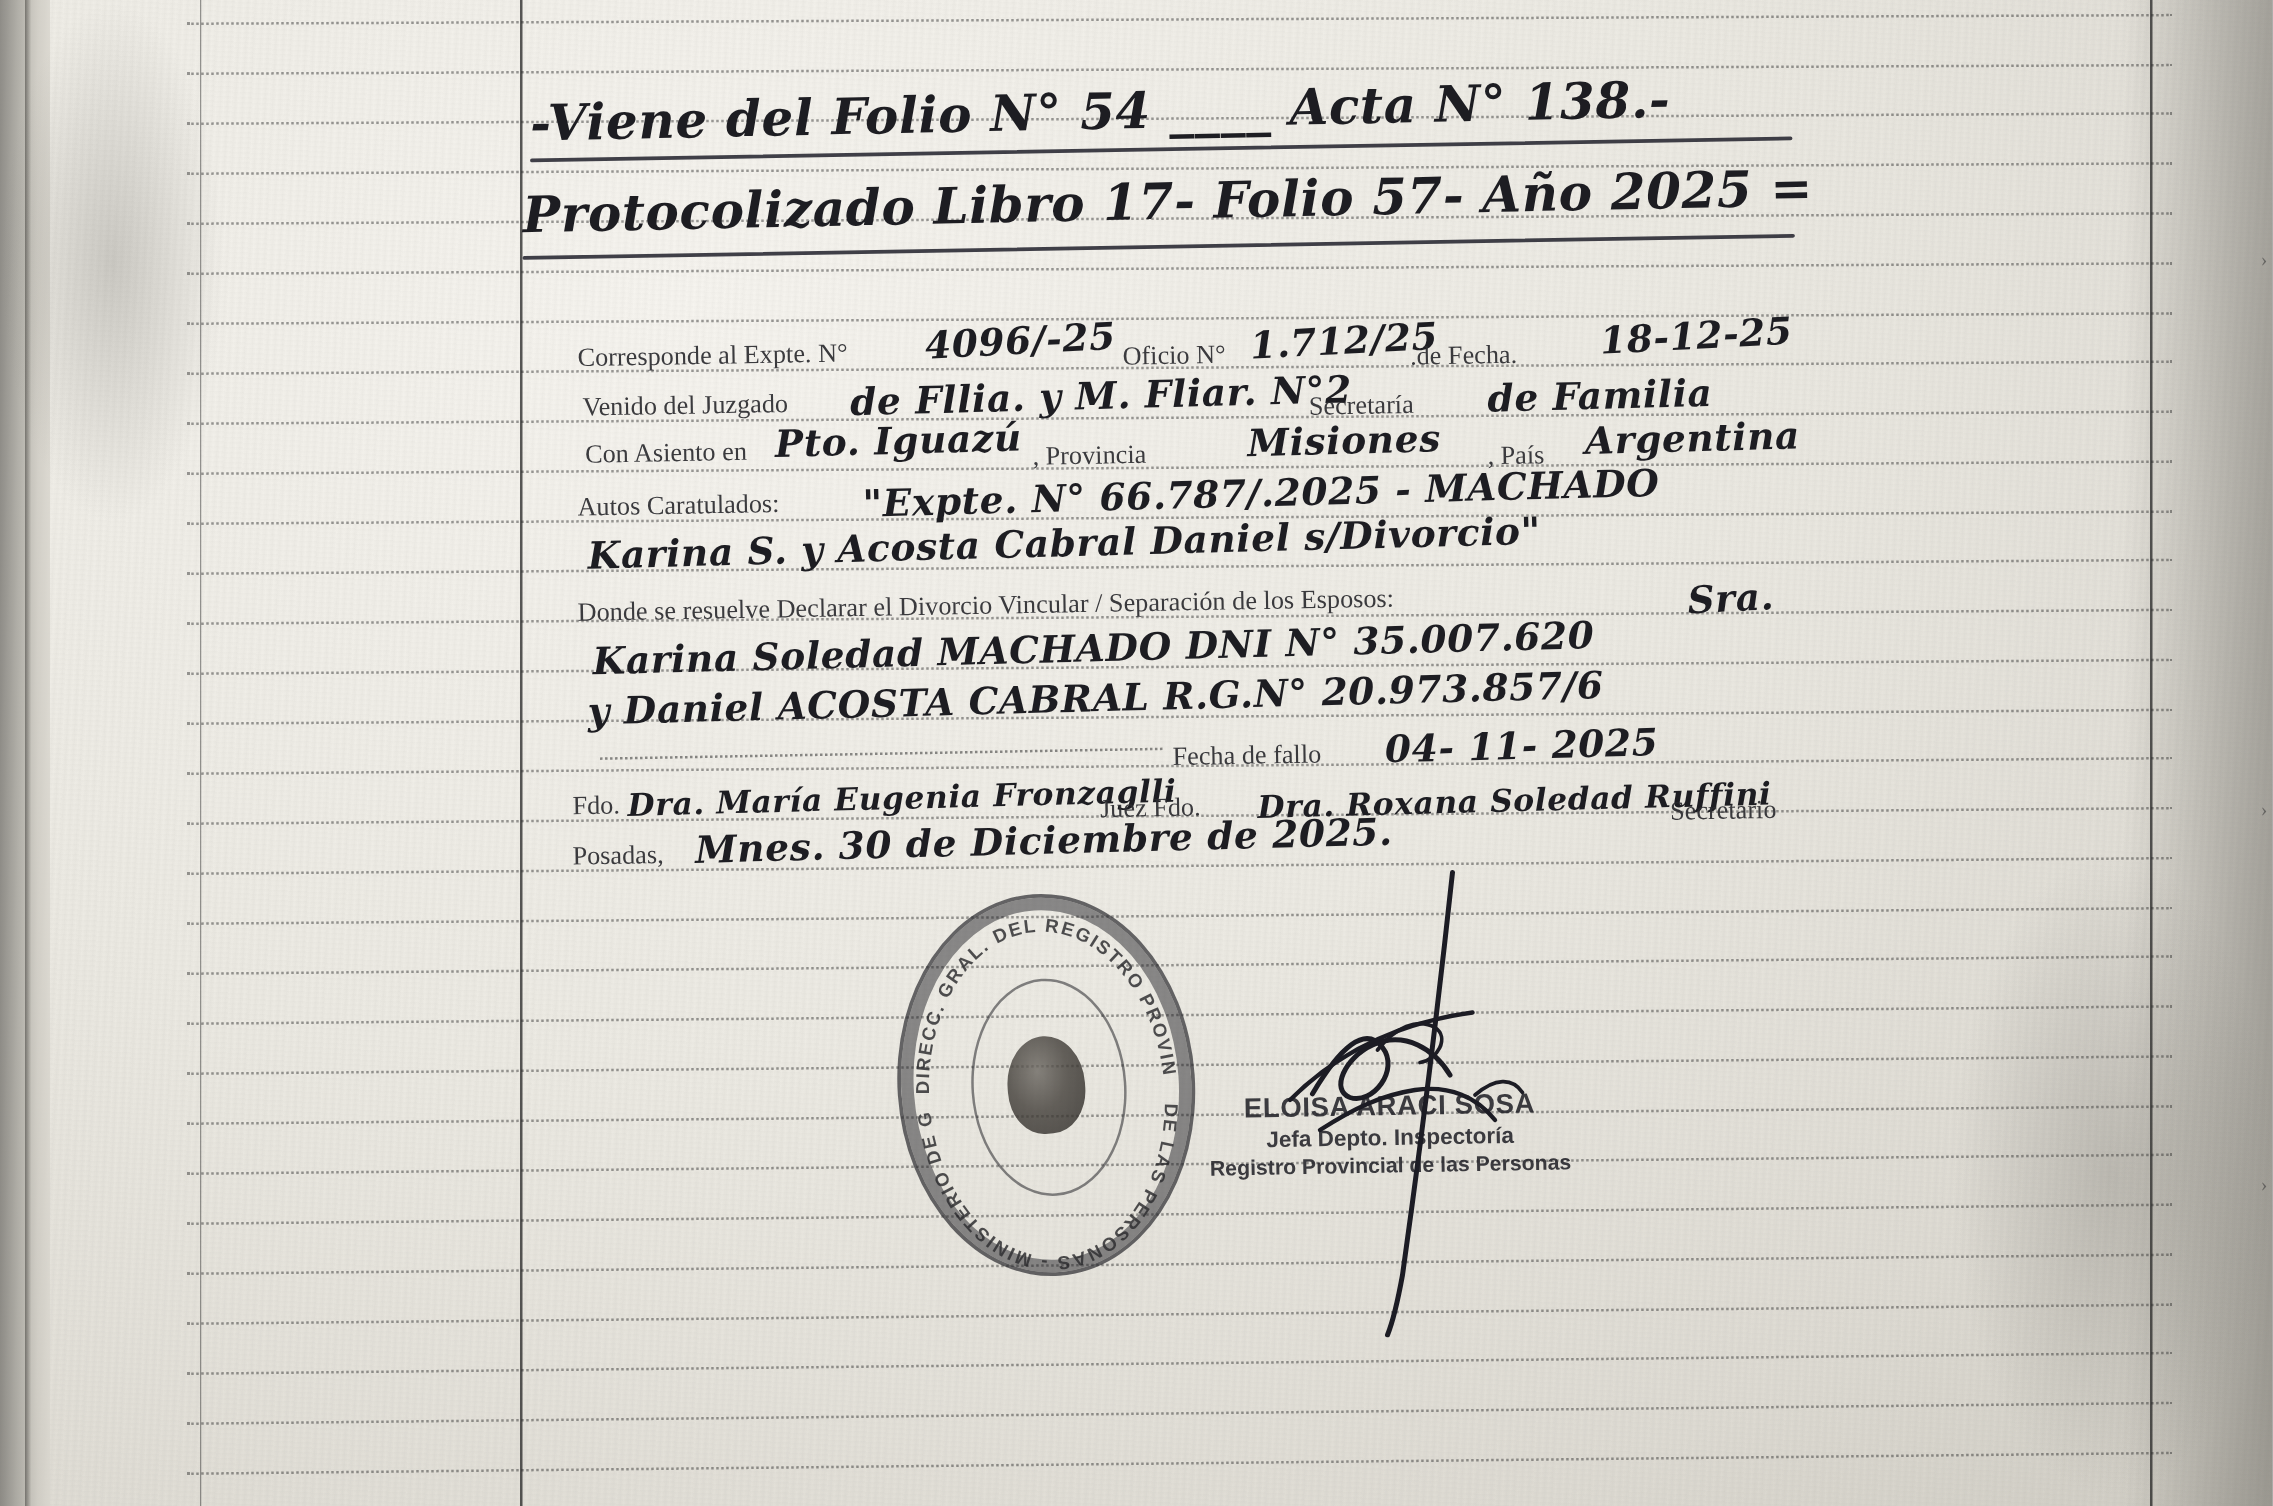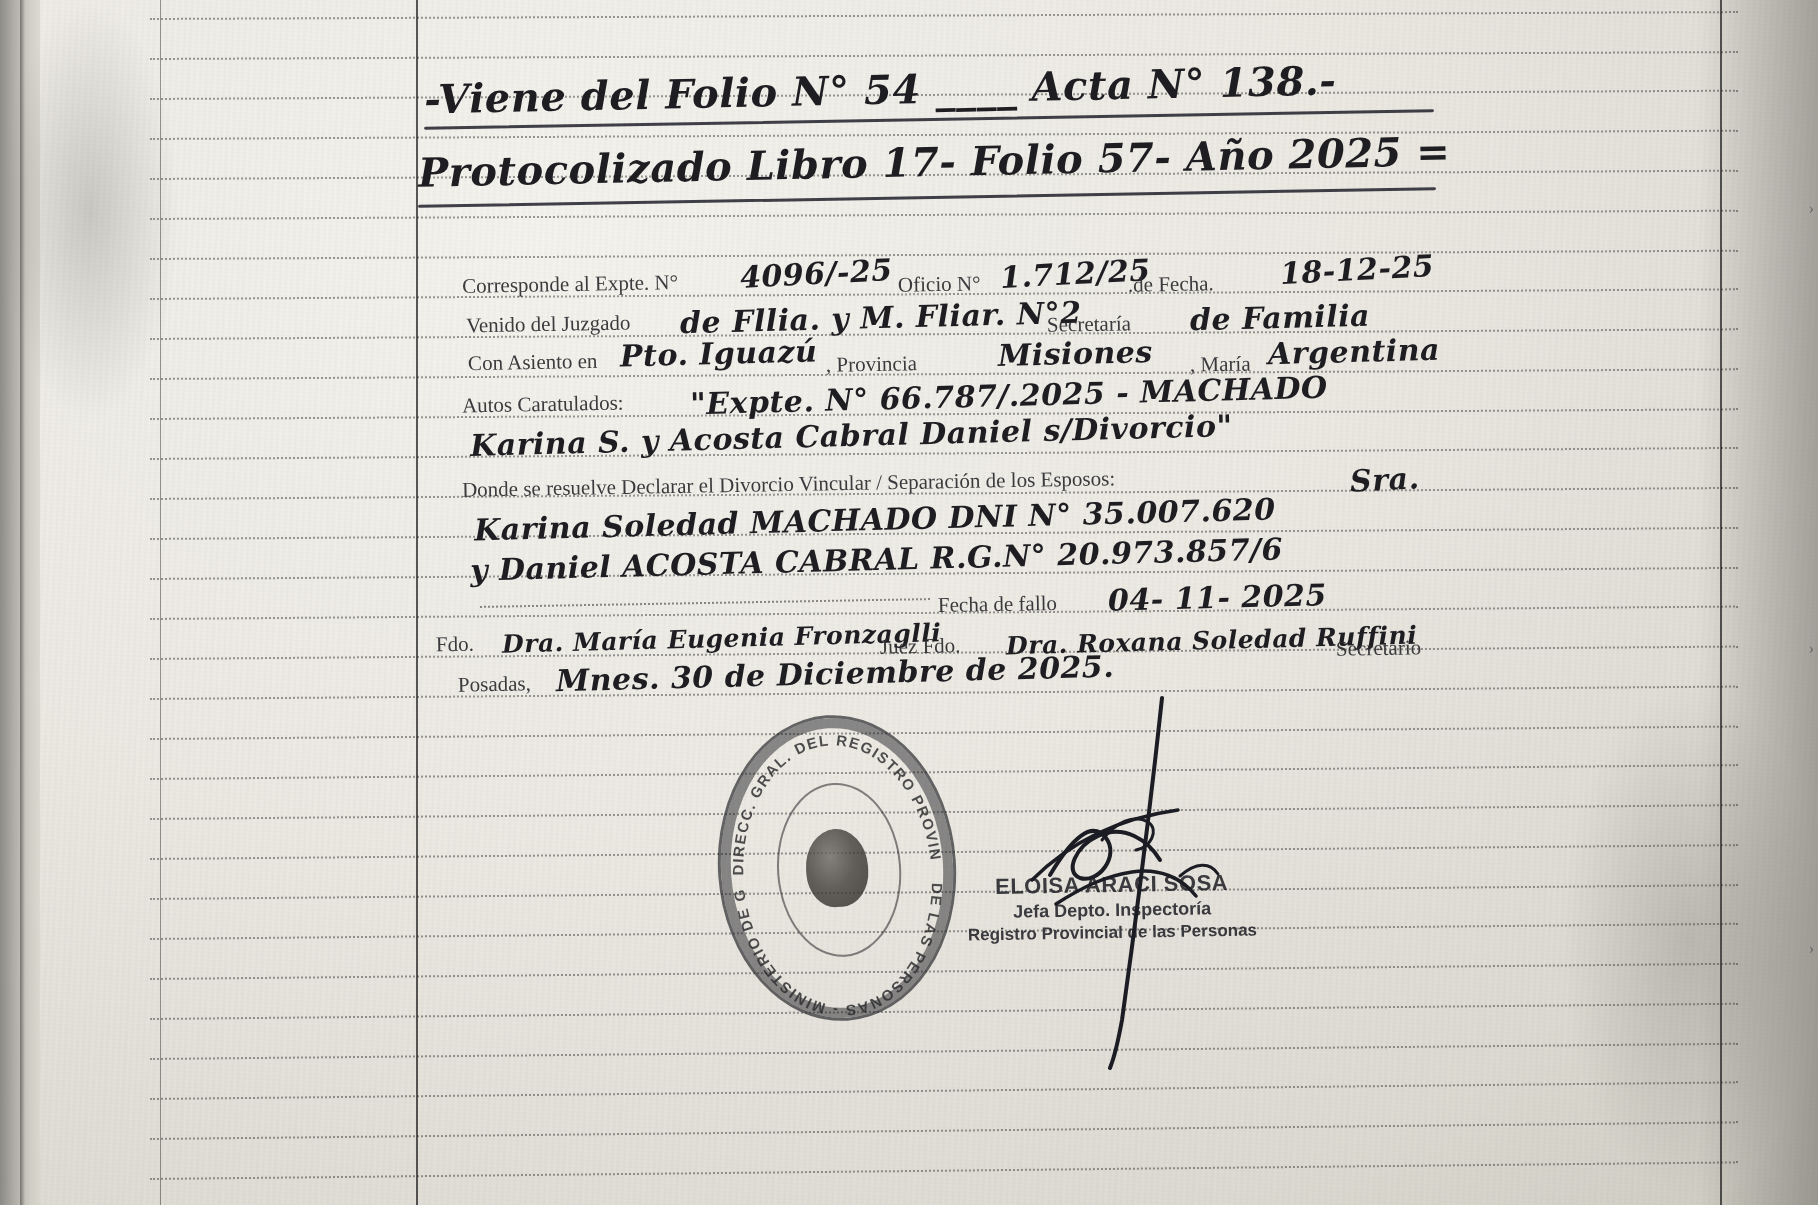--- a/index.html
+++ b/index.html
@@ -255,37 +255,37 @@
 
   <div class="printed" style="left:466px; top:312px; transform: rotate(-1deg);">Venido del Juzgado</div>
   <div class="hand mid" style="left:680px; top:300px; transform: rotate(-1.5deg);">de Fllia. y M. Fliar. N°2</div>
   <div class="printed" style="left:1047px; top:312px; transform: rotate(-1deg);">Secretaría</div>
   <div class="hand mid" style="left:1190px; top:300px; transform: rotate(-1.5deg);">de Familia</div>
 
   <div class="printed" style="left:468px; top:350px; transform: rotate(-1deg);">Con Asiento en</div>
   <div class="hand mid" style="left:620px; top:336px; transform: rotate(-1.5deg);">Pto. Iguazú</div>
   <div class="printed" style="left:826px; top:352px; transform: rotate(-1deg);">, Provincia</div>
   <div class="hand mid" style="left:998px; top:336px; transform: rotate(-1.5deg);">Misiones</div>
-  <div class="printed" style="left:1190px; top:352px; transform: rotate(-1deg);">, María</div>
+  <div class="printed" style="left:1190px; top:352px; transform: rotate(-1deg);">, País</div>
   <div class="hand mid" style="left:1268px; top:334px; transform: rotate(-1.5deg);">Argentina</div>
 
   <div class="printed" style="left:462px; top:392px; transform: rotate(-1deg);">Autos Caratulados:</div>
   <div class="hand mid" style="left:690px; top:378px; transform: rotate(-1.5deg);">"Expte. N° 66.787/.2025 - MACHADO</div>
   <div class="hand mid" style="left:470px; top:418px; transform: rotate(-1.5deg);">Karina S. y Acosta Cabral Daniel s/Divorcio"</div>
 
   <div class="printed" style="left:462px; top:472px; transform: rotate(-1deg);">Donde se resuelve Declarar el Divorcio Vincular / Separación de los Esposos:</div>
   <div class="hand mid" style="left:1350px; top:462px; transform: rotate(-3deg);">Sra.</div>
   <div class="hand mid" style="left:474px; top:502px; transform: rotate(-1.5deg);">Karina Soledad MACHADO  DNI N° 35.007.620</div>
   <div class="hand mid" style="left:470px; top:542px; transform: rotate(-1.5deg);">y Daniel ACOSTA CABRAL  R.G.N° 20.973.857/6</div>
 
   <div class="dots" style="left:480px; top:602px; width:450px; transform: rotate(-1deg);"></div>
   <div class="printed" style="left:938px; top:592px; transform: rotate(-1deg);">Fecha de fallo</div>
   <div class="hand mid" style="left:1108px; top:580px; transform: rotate(-1.5deg);">04- 11- 2025</div>
 
-  <div class="printed" style="left:436px; top:632px; transform: rotate(-1deg);">Fdo.</div>
+  <div class="printed" style="left:458px; top:632px; transform: rotate(-1deg);">Fdo.</div>
   <div class="hand mid" style="left:502px; top:624px; font-size:25px; transform: rotate(-1.5deg);">Dra. María Eugenia Fronzaglli</div>
   <div class="printed" style="left:880px; top:634px; transform: rotate(-1deg);">Juez  Fdo.</div>
   <div class="hand mid" style="left:1006px; top:626px; font-size:25px; transform: rotate(-1.5deg);">Dra. Roxana Soledad Ruffini</div>
   <div class="printed" style="left:1336px; top:636px; transform: rotate(-1deg);">Secretario</div>
 
   <div class="printed" style="left:458px; top:672px; transform: rotate(-1deg);">Posadas,</div>
   <div class="hand mid" style="left:556px; top:656px; transform: rotate(-1.5deg);">Mnes.  30 de Diciembre de 2025.</div>
 
   <div class="seal">
     <div class="seal-inner"></div>

